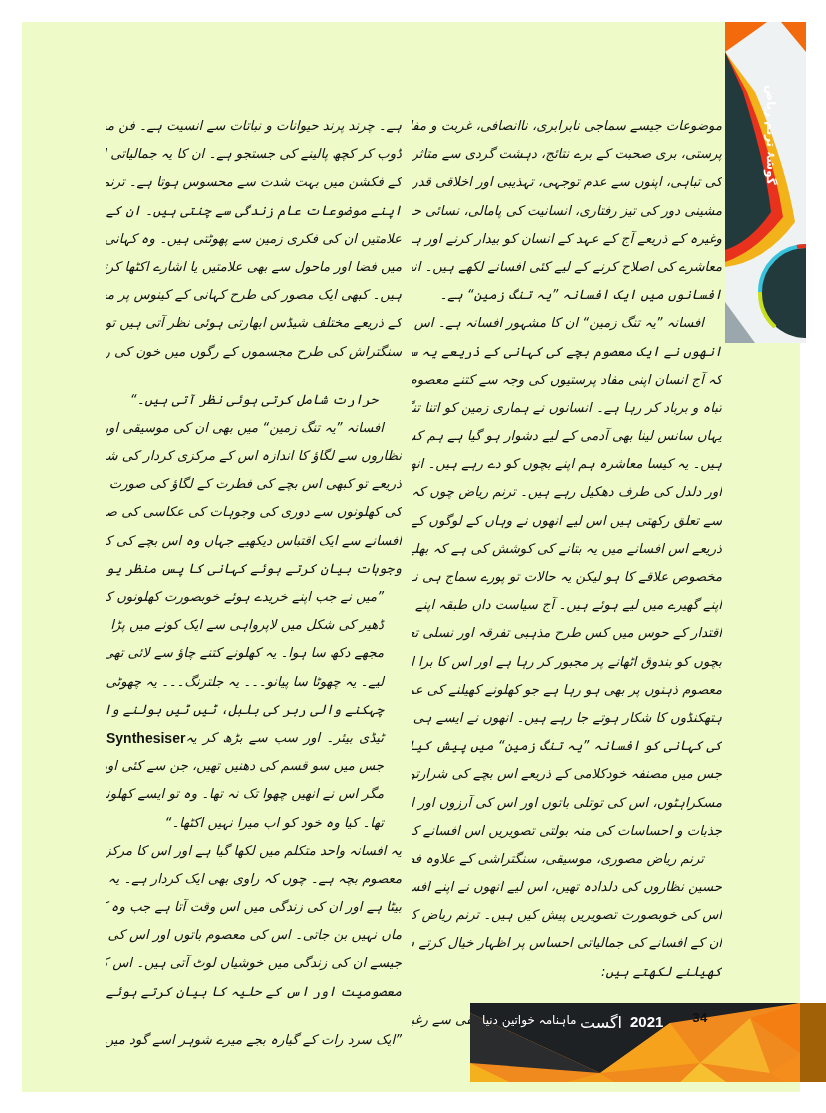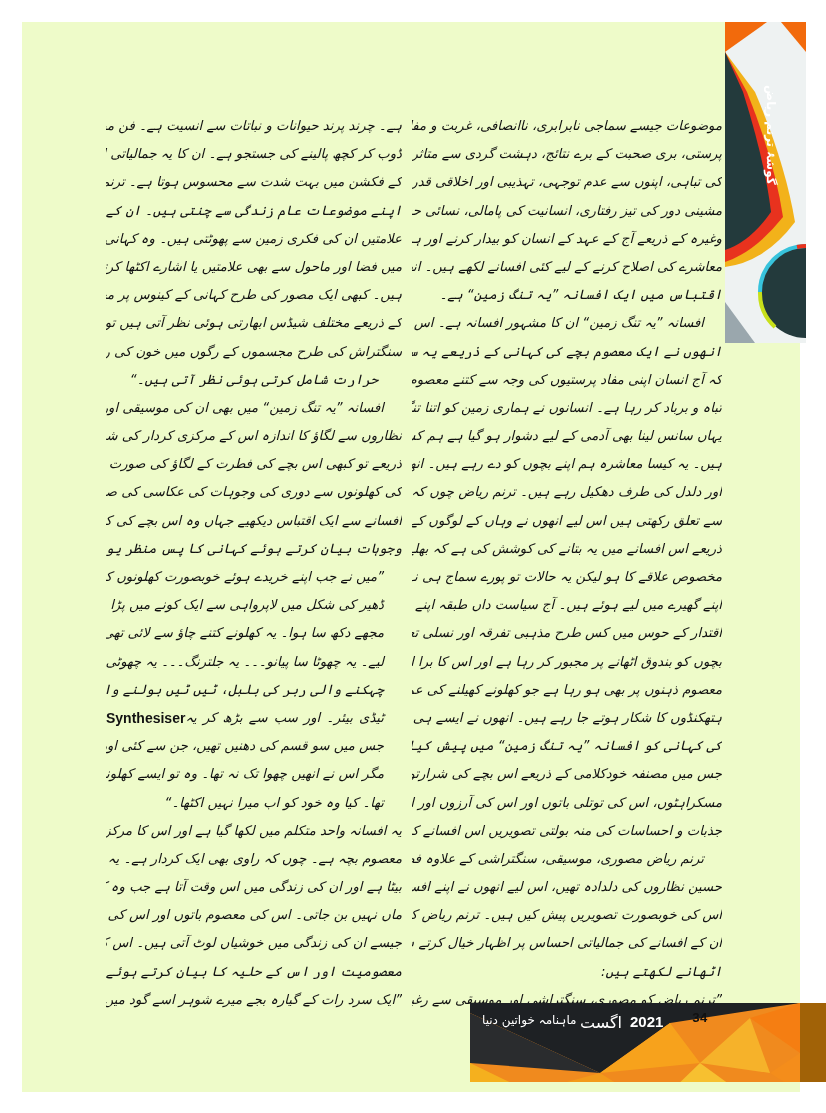--- a/index.html
+++ b/index.html
@@ -18,21 +18,21 @@
       writing-mode: vertical-rl; color: #ffffff; font-weight: bold;
       font-family: "DejaVu Sans", sans-serif; font-size: 12px; direction: rtl;
       line-height: 20px; text-align: center;
     }
     .col {
       position: absolute; direction: rtl; text-align: justify;
       font-family: "DejaVu Sans", sans-serif; font-size: 13.2px;
       color: #111111; font-style: italic;
     }
     .col p { margin: 0; line-height: 28.2px; height: 28.2px; white-space: nowrap; overflow: hidden; text-align-last: justify; }
-    .col p.center { text-align: right; text-align-last: center; }
+    .col p.center { text-align: right; text-align-last: center; margin-top: 20px; }
     .col p.indent { padding-right: 18px; }
     .col p.short { text-align-last: right; }
     .col-right { left: 412px; top: 112px; width: 310px; }
     .col-left { left: 106px; top: 112px; width: 296px; }
     .col .latin { font-style: normal; font-family: "Liberation Sans", sans-serif; font-weight: bold; font-size: 14px; direction: ltr; unicode-bidi: embed; }
     .footer {
       position: absolute; left: 470px; top: 1003px; width: 330px; height: 79px;
       overflow: hidden; background: #a16207; padding-left: 40px;
     }
     .footer svg { position: absolute; left: 0; top: 0; }
@@ -66,21 +66,21 @@
   <div class="side-title">گوشۂ ترنم ریاض</div>
 </div>
 
 <div class="col col-right">
   <p>موضوعات جیسے سماجی نابرابری، ناانصافی، غربت و مفلسی، خودغرضی و مفاد</p>
   <p>پرستی، بری صحبت کے برے نتائج، دہشت گردی سے متاثر معصوم زندگیوں</p>
   <p>کی تباہی، اپنوں سے عدم توجہی، تہذیبی اور اخلاقی قدروں کی گراوٹ،</p>
   <p>مشینی دور کی تیز رفتاری، انسانیت کی پامالی، نسائی حسیت اور نسوانی مسائل</p>
   <p>وغیرہ کے ذریعے آج کے عہد کے انسان کو بیدار کرنے اور ہمارے سماج و</p>
   <p>معاشرے کی اصلاح کرنے کے لیے کئی افسانے لکھے ہیں۔ انھیں</p>
-  <p class="short">اقتباس میں ایک افسانہ ”یہ تنگ زمین“ ہے۔</p>
+  <p class="short">افسانوں میں ایک افسانہ ”یہ تنگ زمین“ ہے۔</p>
   <p class="indent">افسانہ ”یہ تنگ زمین“ ان کا مشہور افسانہ ہے۔ اس افسانہ میں</p>
   <p>انھوں نے ایک معصوم بچے کی کہانی کے ذریعے یہ سمجھانے کی کوشش کی ہے</p>
   <p>کہ آج انسان اپنی مفاد پرستیوں کی وجہ سے کتنے معصوم بچوں کی زندگیوں کو</p>
   <p>تباہ و برباد کر رہا ہے۔ انسانوں نے ہماری زمین کو اتنا تنگ کر دیا ہے کہ</p>
   <p>یہاں سانس لینا بھی آدمی کے لیے دشوار ہو گیا ہے ہم کس طرف جا رہے</p>
   <p>ہیں۔ یہ کیسا معاشرہ ہم اپنے بچوں کو دے رہے ہیں۔ انھیں کس طرح تباہی</p>
   <p>اور دلدل کی طرف دھکیل رہے ہیں۔ ترنم ریاض چوں کہ کشمیر کے علاقہ</p>
   <p>سے تعلق رکھتی ہیں اس لیے انھوں نے وہاں کے لوگوں کے مسائل کے</p>
   <p>ذریعے اس افسانے میں یہ بتانے کی کوشش کی ہے کہ بھلے ہی یہ واقعہ ایک</p>
   <p>مخصوص علاقے کا ہو لیکن یہ حالات تو پورے سماج ہی نہیں بلکہ پوری دنیا کو</p>
@@ -90,21 +90,21 @@
   <p>معصوم ذہنوں پر بھی ہو رہا ہے جو کھلونے کھیلنے کی عمر میں ان سیاسی</p>
   <p>ہتھکنڈوں کا شکار ہوتے جا رہے ہیں۔ انھوں نے ایسے ہی ایک معصوم بچے</p>
   <p>کی کہانی کو افسانہ ”یہ تنگ زمین“ میں پیش کیا ہے۔ یہ ایک بیانیہ کہانی ہے</p>
   <p>جس میں مصنفہ خودکلامی کے ذریعے اس بچے کی شرارتوں، اس کی</p>
   <p>مسکراہٹوں، اس کی توتلی باتوں اور اس کی آرزوں اور اس کے ننھے</p>
   <p>جذبات و احساسات کی منہ بولتی تصویریں اس افسانے کے ذریعے پیش</p>
   <p class="indent">ترنم ریاض مصوری، موسیقی، سنگتراشی کے علاوہ فطرت کے</p>
   <p>حسین نظاروں کی دلدادہ تھیں، اس لیے انھوں نے اپنے افسانوں میں بھی</p>
   <p>اس کی خوبصورت تصویریں پیش کیں ہیں۔ ترنم ریاض کے موضوعات اور</p>
   <p>ان کے افسانے کی جمالیاتی احساس پر اظہار خیال کرتے ہوئے صغیر</p>
-  <p class="short">اٹھانے لکھتے ہیں:</p>
+  <p class="short">کھیلنے لکھتے ہیں:</p>
   <p class="center">”ترنم ریاض کو مصوری، سنگتراشی اور موسیقی سے رغبت</p>
 </div>
 
 <div class="col col-left">
   <p>ہے۔ چرند پرند حیوانات و نباتات سے انسیت ہے۔ فن میں</p>
   <p>ڈوب کر کچھ پالینے کی جستجو ہے۔ ان کا یہ جمالیاتی احساس ان</p>
   <p>کے فکشن میں بہت شدت سے محسوس ہوتا ہے۔ ترنم ریاض</p>
   <p>اپنے موضوعات عام زندگی سے چنتی ہیں۔ ان کے ہاں</p>
   <p>علامتیں ان کی فکری زمین سے پھوٹتی ہیں۔ وہ کہانی کی بنت</p>
   <p>میں فضا اور ماحول سے بھی علامتیں یا اشارے اکٹھا کرتی</p>

